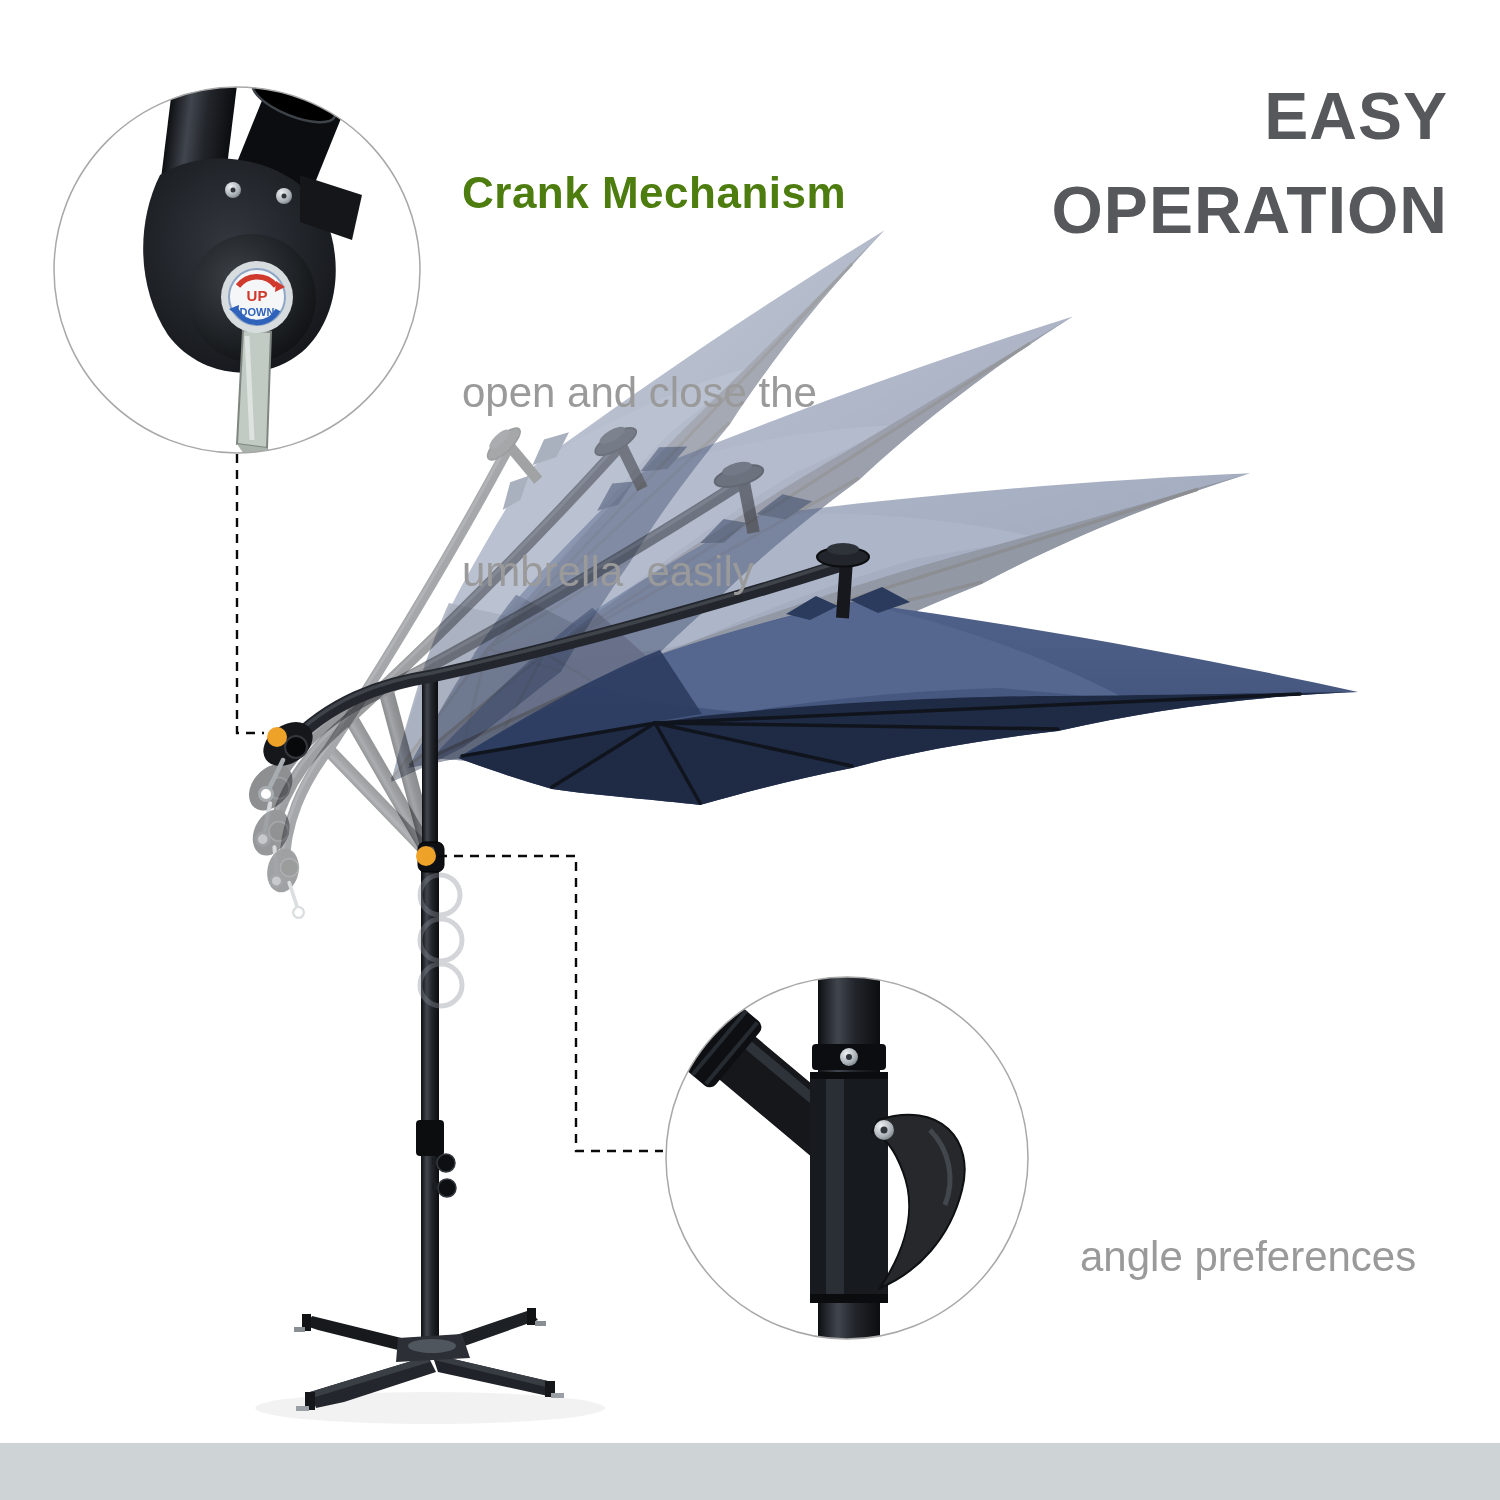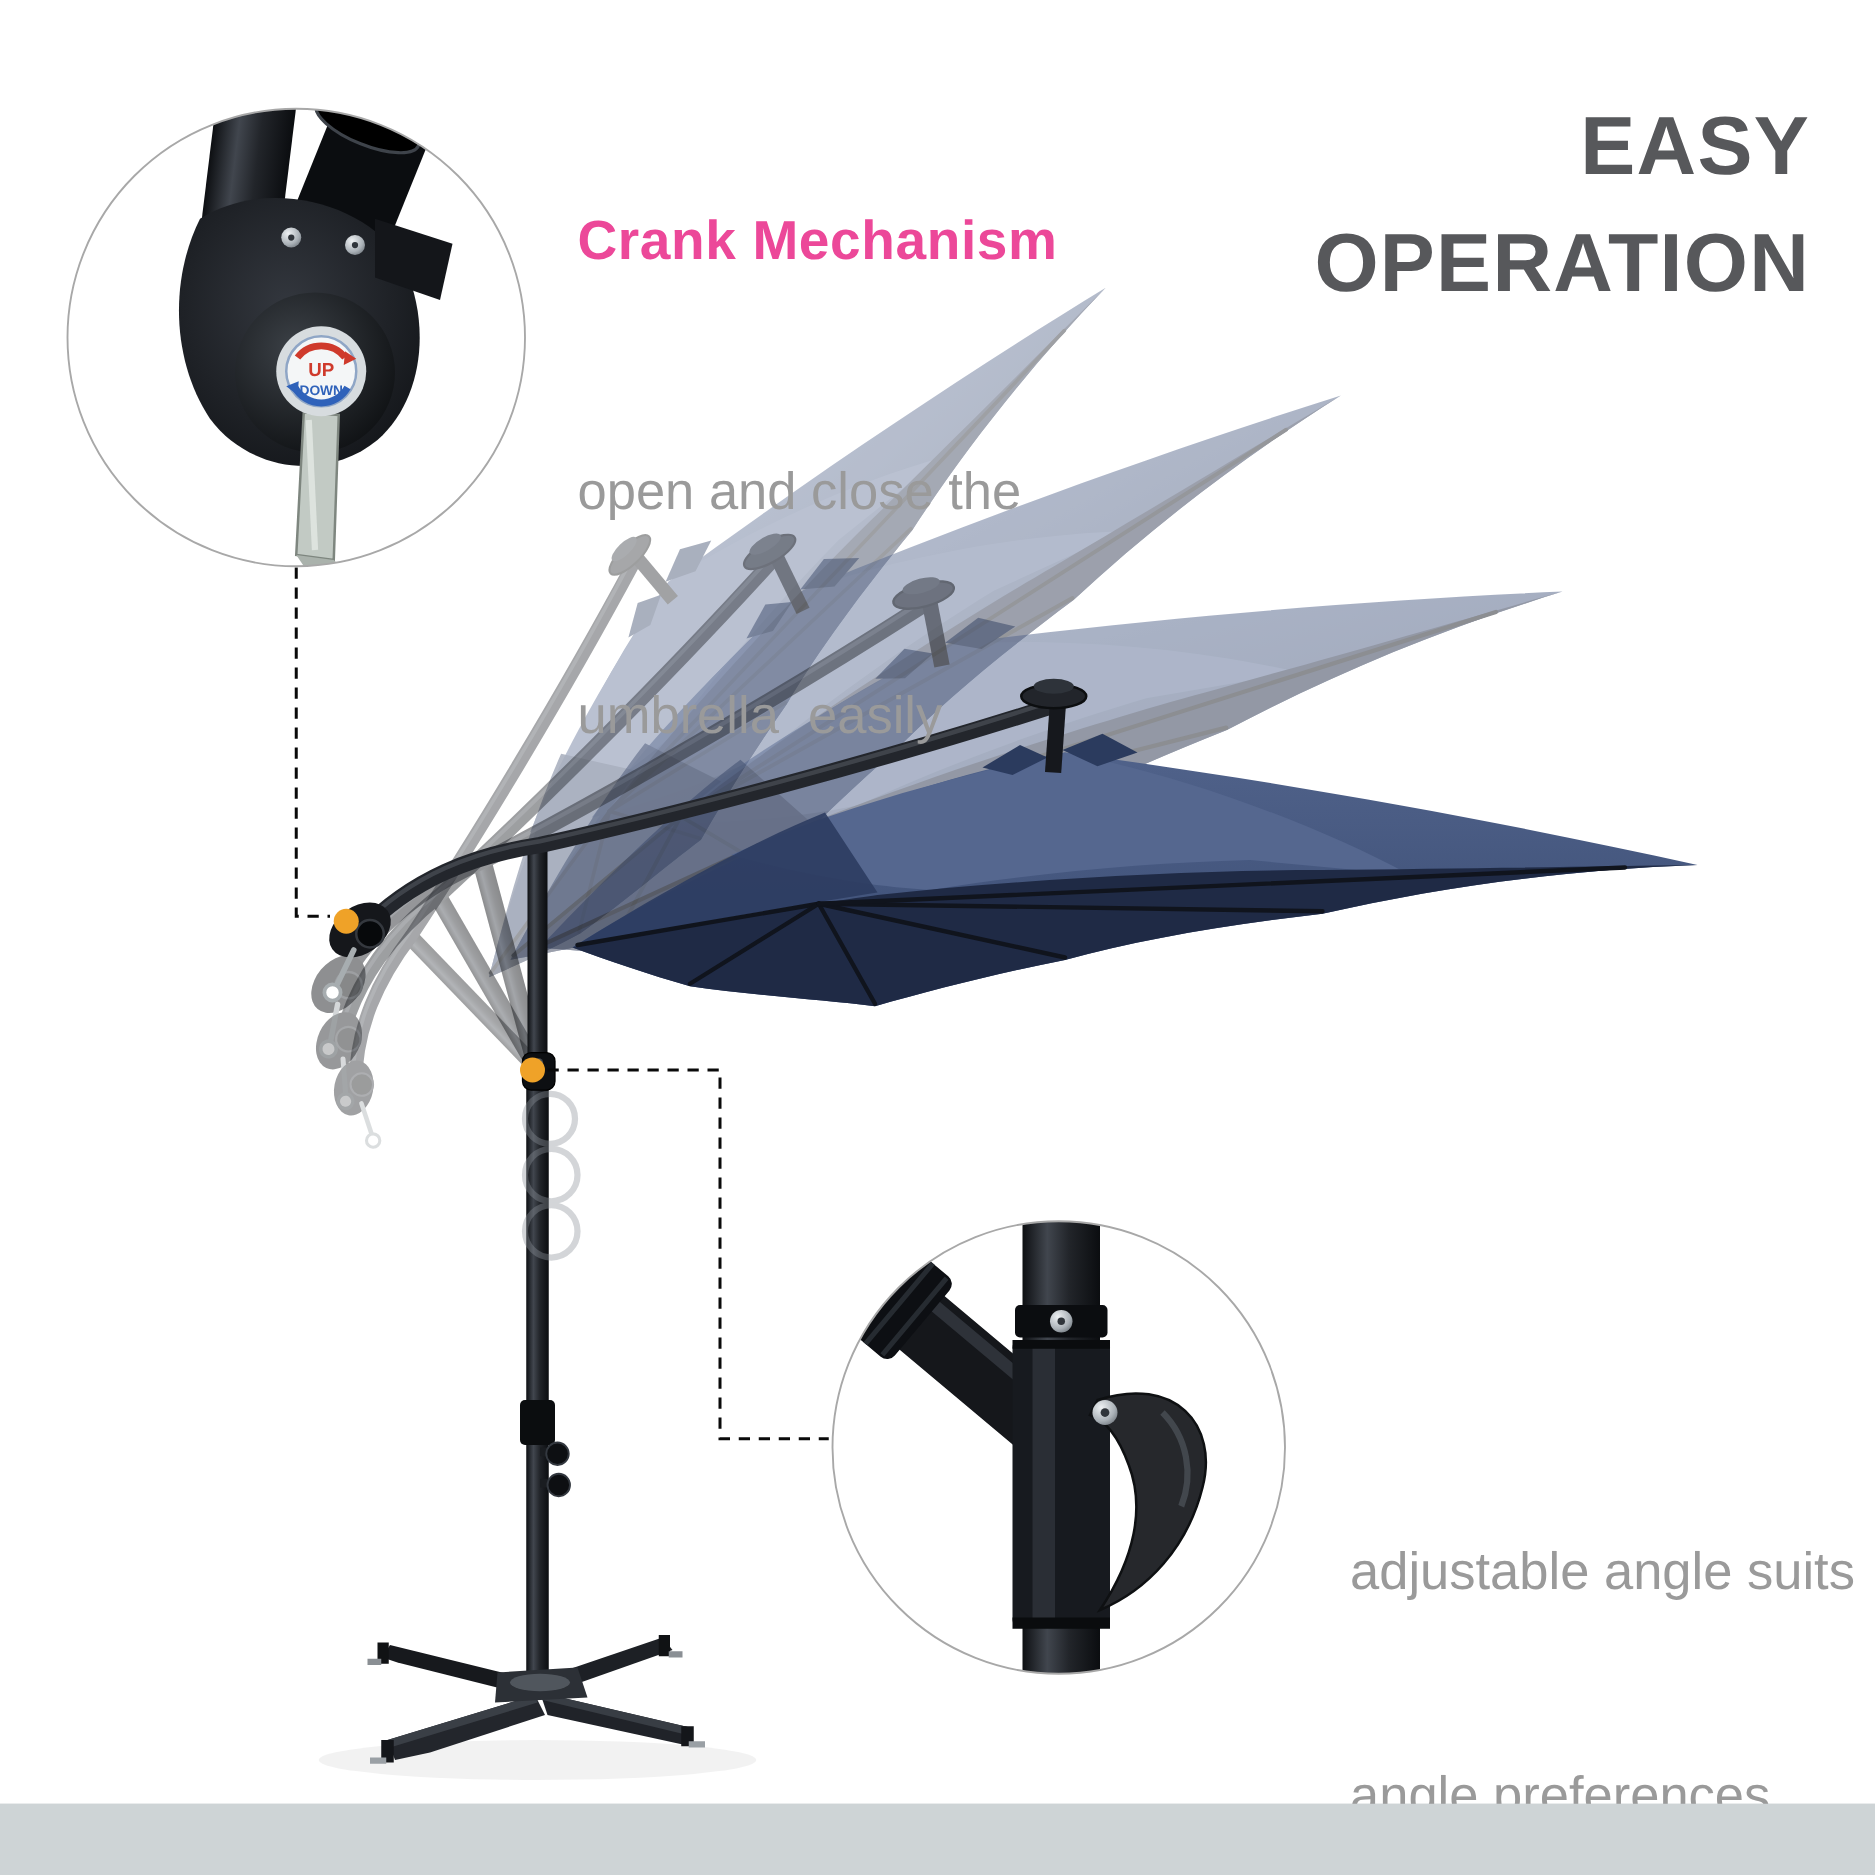--- a/index.html
+++ b/index.html
@@ -7,21 +7,21 @@
     position:relative; width:1500px; height:1500px; overflow:hidden;
     background:#ffffff; font-family:"Liberation Sans", sans-serif;
   }
   .scene { position:absolute; left:0; top:0; }
   .title {
     position:absolute; top:70px; right:52px; text-align:right;
     font-size:66px; font-weight:bold; color:#57585b;
     line-height:1.42; letter-spacing:1px;
   }
   .callout-block { position:absolute; }
-  .callout-heading { font-size:44px; font-weight:bold; color:#ec4899; letter-spacing:0.5px; }
+  .callout-heading { font-size:44px; font-weight:bold; color:#4d7c0f; letter-spacing:0.5px; }
   .callout-desc { margin-top:26px; font-size:42px; color:#9a9a9a; line-height:1.42; white-space:pre; }
   .crank-block { left:462px; top:168px; }
   .tilt-block  { left:1080px; top:1082px; }
   .floor-band { position:absolute; left:0; top:1443px; width:1500px; height:57px; background:#ced4d6; }
   .ghost1 { opacity:0.48; } .ghost2 { opacity:0.44; } .ghost3 { opacity:0.40; }
 </style>
 </head>
 <body>
 
 <div class="stage">
@@ -229,19 +229,18 @@
   <div class="callout-block crank-block">
     <div class="callout-heading">Crank Mechanism</div>
     <div class="callout-desc">
       <div>open and close the</div>
       <div>umbrella  easily</div>
     </div>
   </div>
 
   <div class="callout-block tilt-block">
     <div class="callout-desc">
-      <div>adjustable angle suits</div>
       <div>angle preferences</div>
     </div>
   </div>
 
   <div class="floor-band"></div>
 </div>
 
 </body></html>

